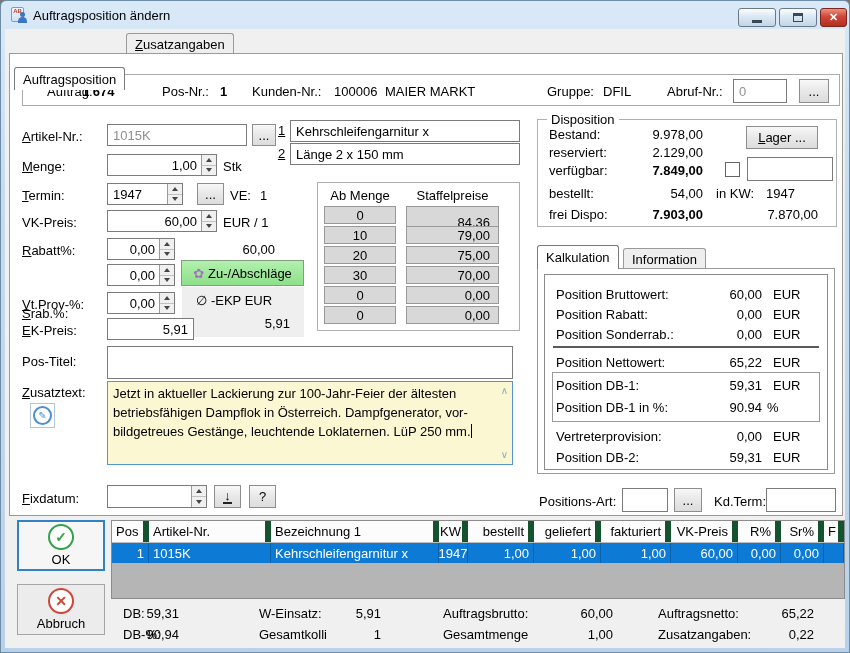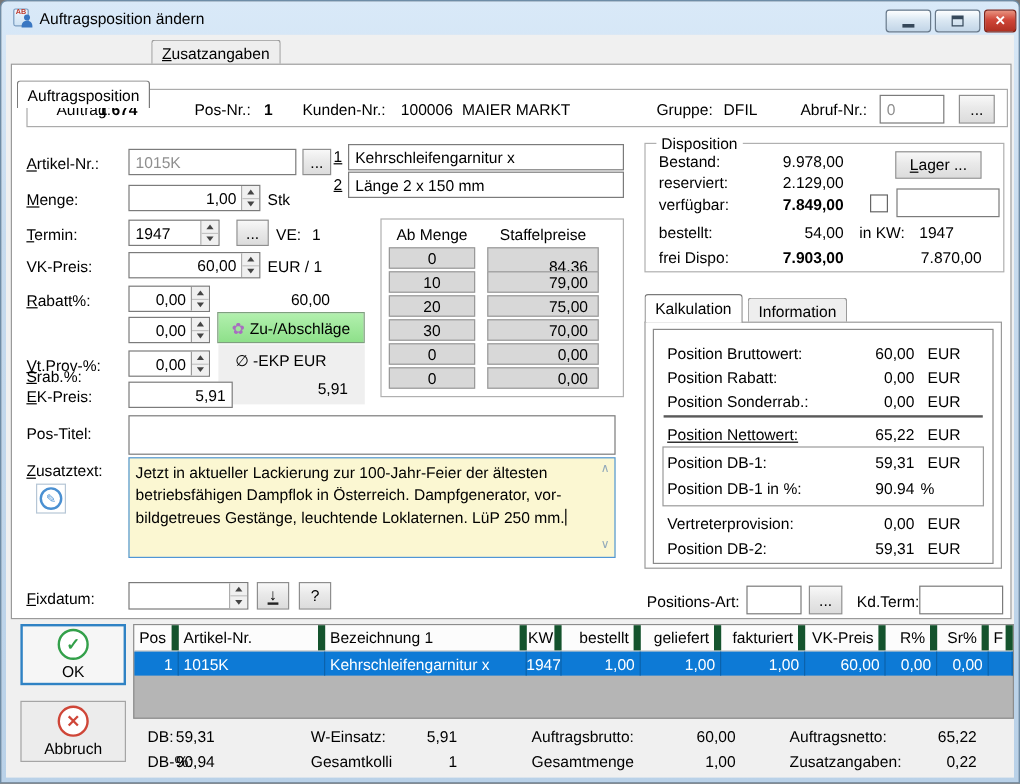--- a/index.html
+++ b/index.html
@@ -329,21 +329,21 @@
           <span class="lbl" style="left:11px;top:12px;">Position Bruttowert:</span>
           <span class="valr" style="left:117px;top:12px;width:100px;">60,00</span>
           <span class="lbl" style="left:228px;top:12px;">EUR</span>
           <span class="lbl" style="left:11px;top:32px;">Position Rabatt:</span>
           <span class="valr" style="left:117px;top:32px;width:100px;">0,00</span>
           <span class="lbl" style="left:228px;top:32px;">EUR</span>
           <span class="lbl" style="left:11px;top:52px;">Position Sonderrab.:</span>
           <span class="valr" style="left:117px;top:52px;width:100px;">0,00</span>
           <span class="lbl" style="left:228px;top:52px;">EUR</span>
           <span class="abs" style="left:8px;top:71px;width:266px;height:2px;background:#5a5a5a;"></span>
-          <span class="lbl" style="left:11px;top:80px;text-decoration:underline;">Position Nettowert:</span>
+          <span class="lbl" style="left:11px;top:80px;">Position Nettowert:</span>
           <span class="valr" style="left:117px;top:80px;width:100px;">65,22</span>
           <span class="lbl" style="left:228px;top:80px;">EUR</span>
           <span class="abs" style="left:7px;top:97px;width:268px;height:50px;border:1px solid #9a9a9a;"></span>
           <span class="lbl" style="left:11px;top:103px;">Position DB-1:</span>
           <span class="valr" style="left:117px;top:103px;width:100px;">59,31</span>
           <span class="lbl" style="left:228px;top:103px;">EUR</span>
           <span class="lbl" style="left:11px;top:125px;">Position DB-1 in %:</span>
           <span class="valr" style="left:117px;top:125px;width:100px;">90.94</span>
           <span class="lbl" style="left:222px;top:125px;">%</span>
           <span class="lbl" style="left:11px;top:154px;">Vertreterprovision:</span>

